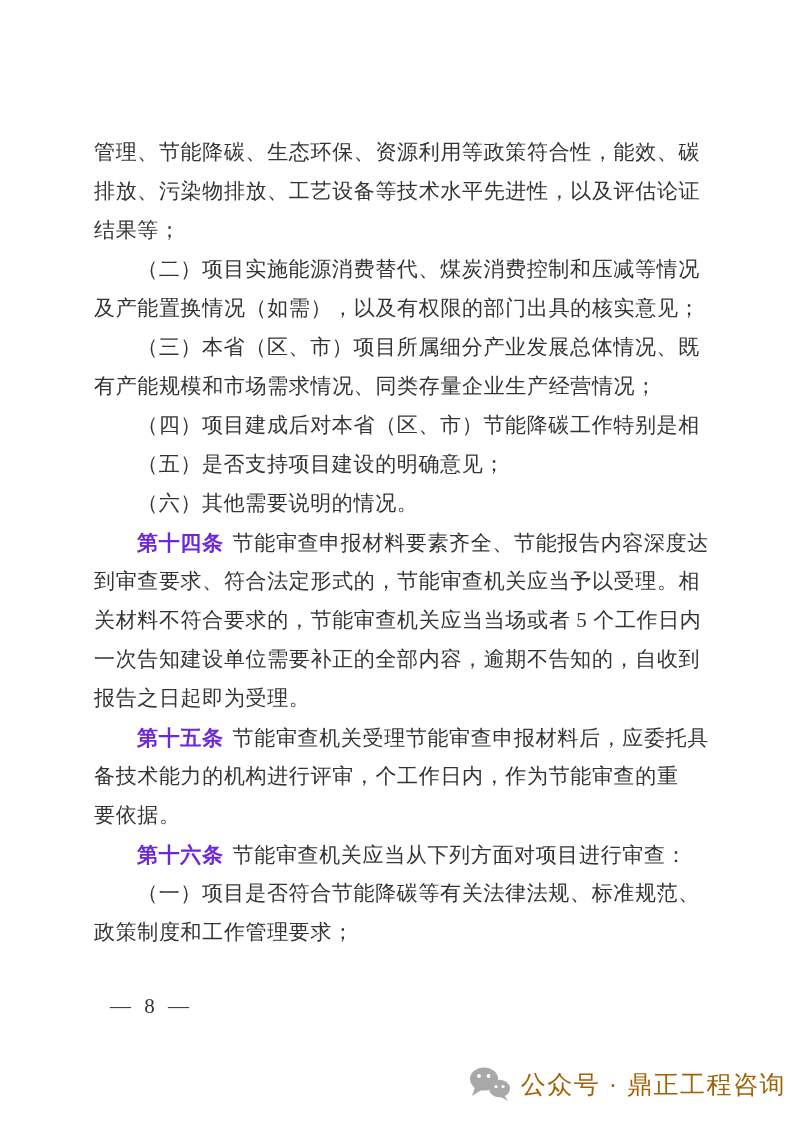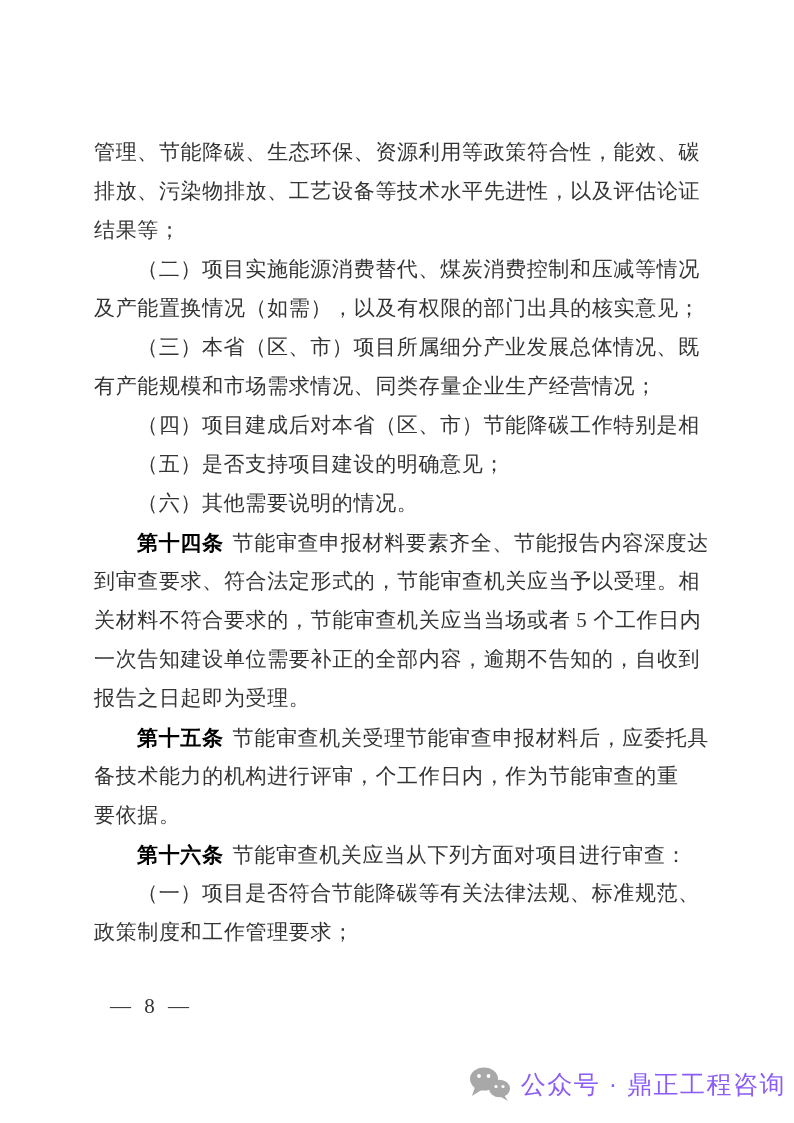--- a/index.html
+++ b/index.html
@@ -29,39 +29,39 @@
     white-space: nowrap;
     color: #343434;
   }
   .indent {
     text-indent: 43px;
   }
   .head {
     font-weight: 700;
     font-family: "Liberation Sans", "DejaVu Sans", sans-serif;
     margin-right: 9px;
-    color: #000000;
+    color: #6d28d9;
     margin-top: 40px;
   }
   .page-number {
     position: absolute;
     left: 110px;
     top: 994px;
     font-size: 21px;
     letter-spacing: 4px;
     color: #343434;
   }
   .footer-watermark {
     position: absolute;
     right: 8px;
     top: 1066px;
     display: flex;
     align-items: center;
     gap: 9px;
-    color: #8b5cf6;
+    color: #a16207;
     font-size: 25px;
     letter-spacing: 1.5px;
     font-family: "Liberation Sans", "DejaVu Sans", sans-serif;
   }
   .wechat-icon svg {
     display: block;
   }
 </style>
 </head>
 <body>

